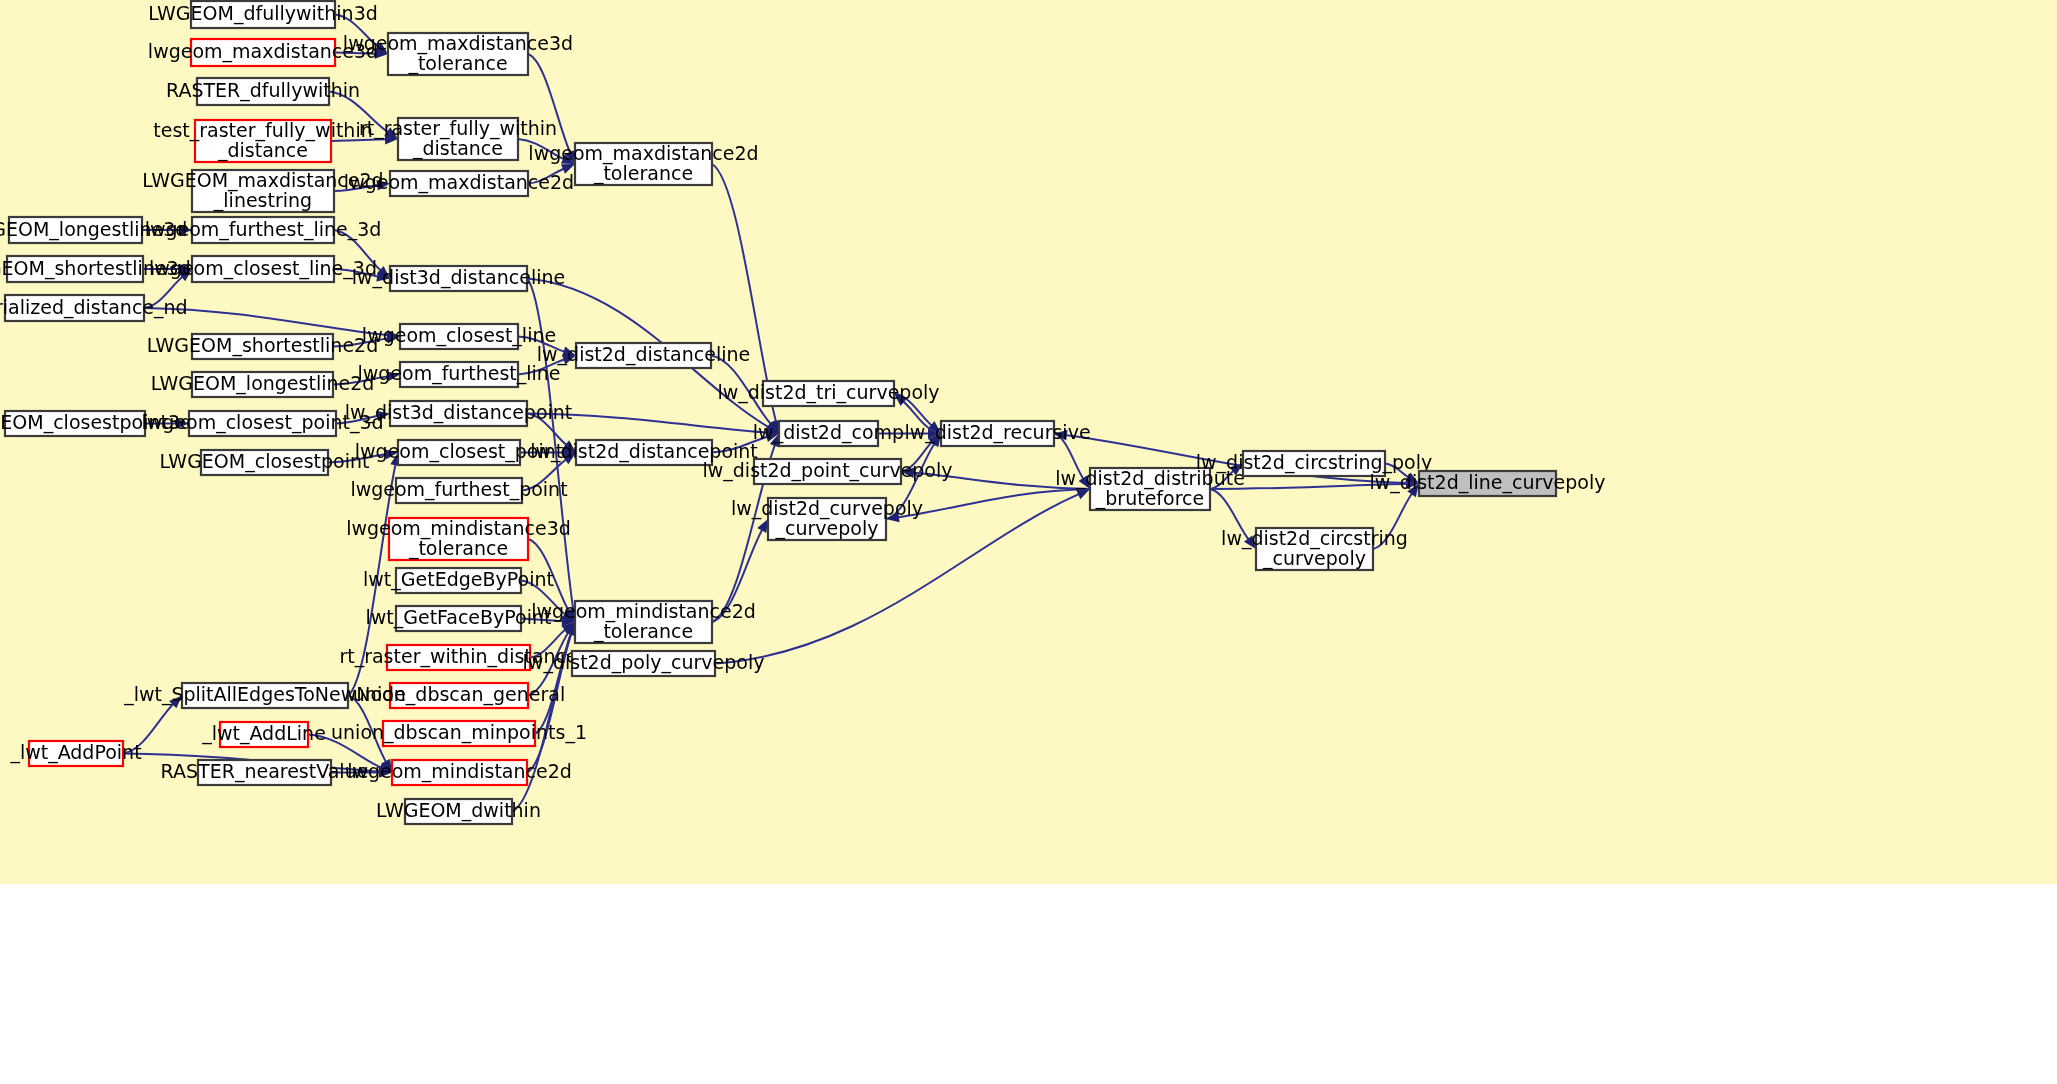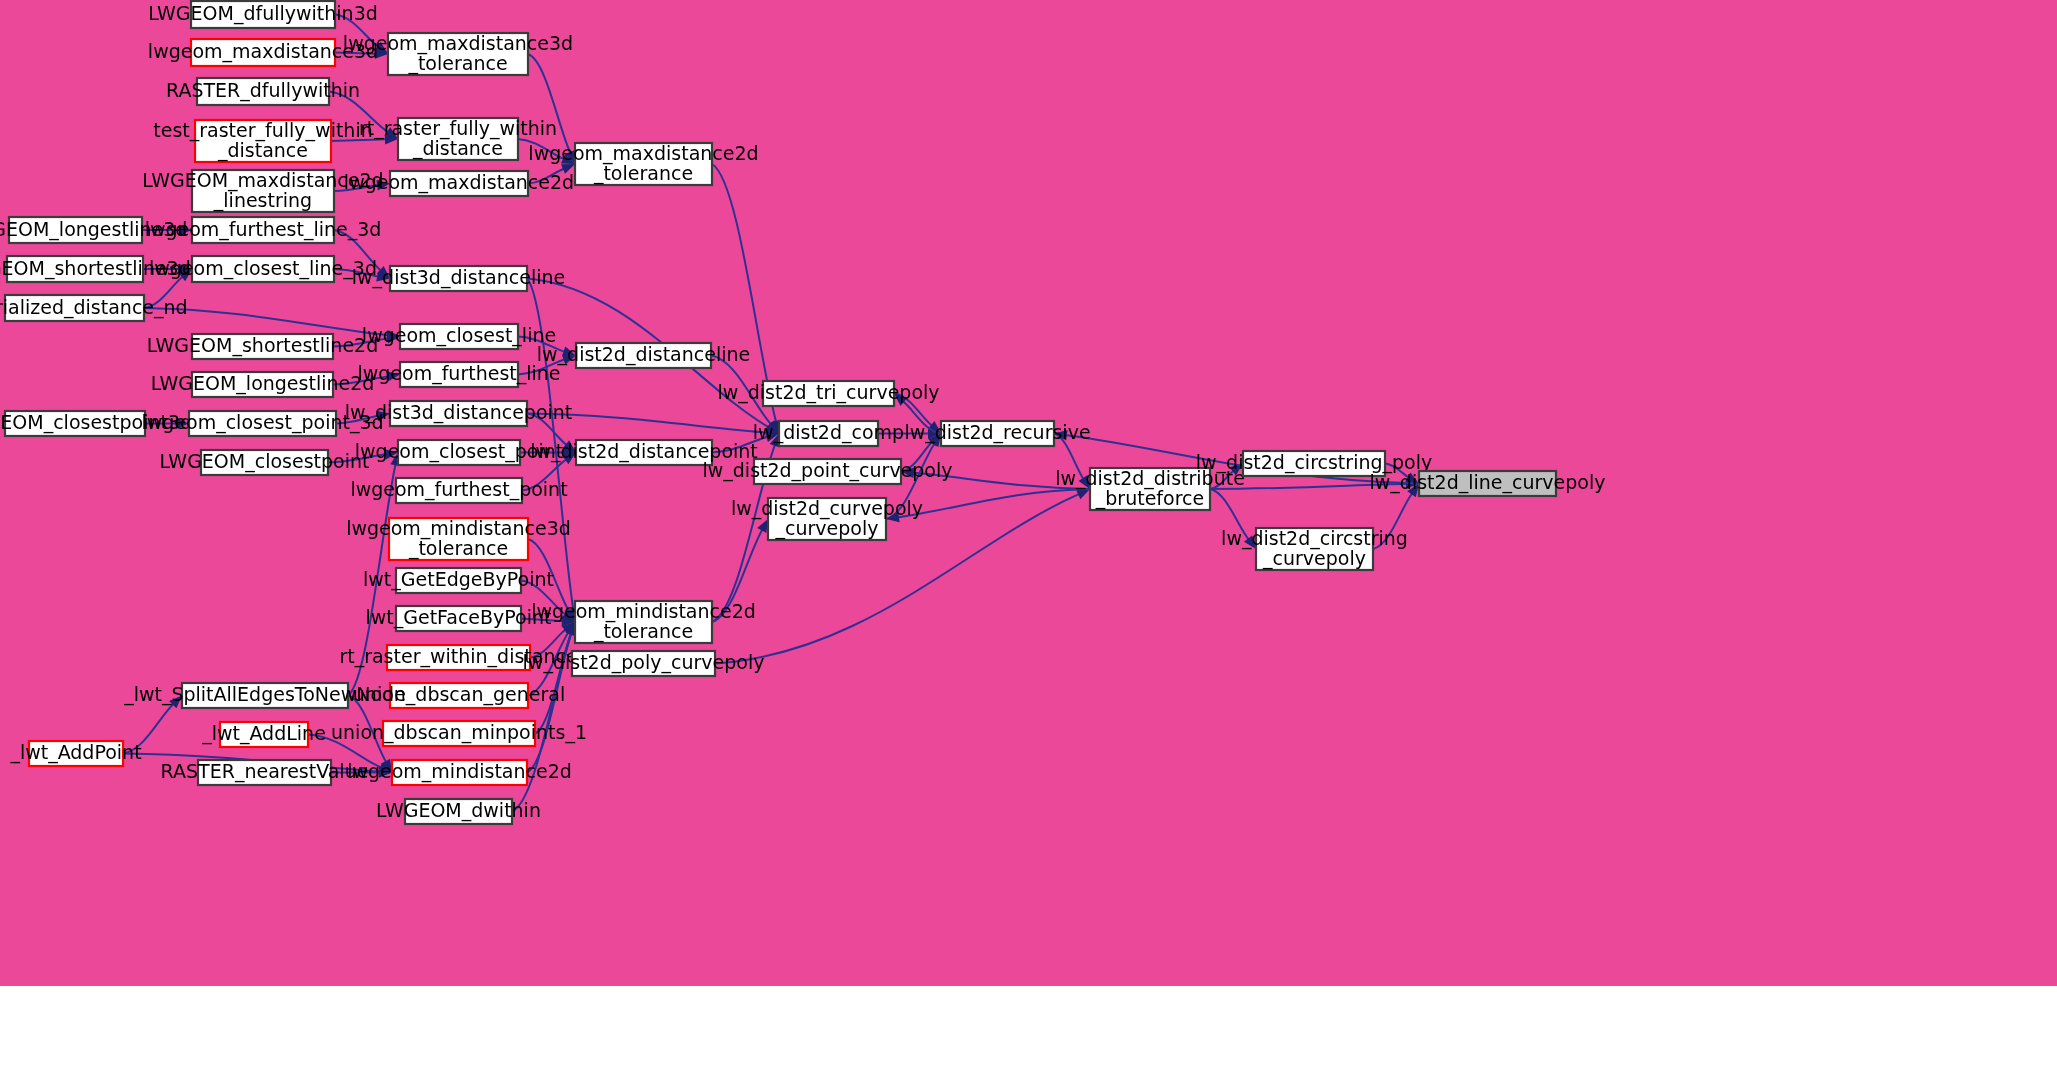--- a/index.html
+++ b/index.html
@@ -6,22 +6,22 @@
     margin: 0;
     padding: 0;
     background: #ffffff;
   }
   body {
     font-family: "DejaVu Sans", sans-serif;
   }
   #callgraph-root {
     position: relative;
     width: 2057px;
-    height: 986px;
-    background: #ec4899;
+    height: 884px;
+    background: #fef9c3;
     overflow: hidden;
   }
   svg#graph-svg {
     display: block;
     width: 2057px;
     height: 1084px;
   }
   .node-rect {
     fill: #ffffff;
     stroke: #3b3b3b;

